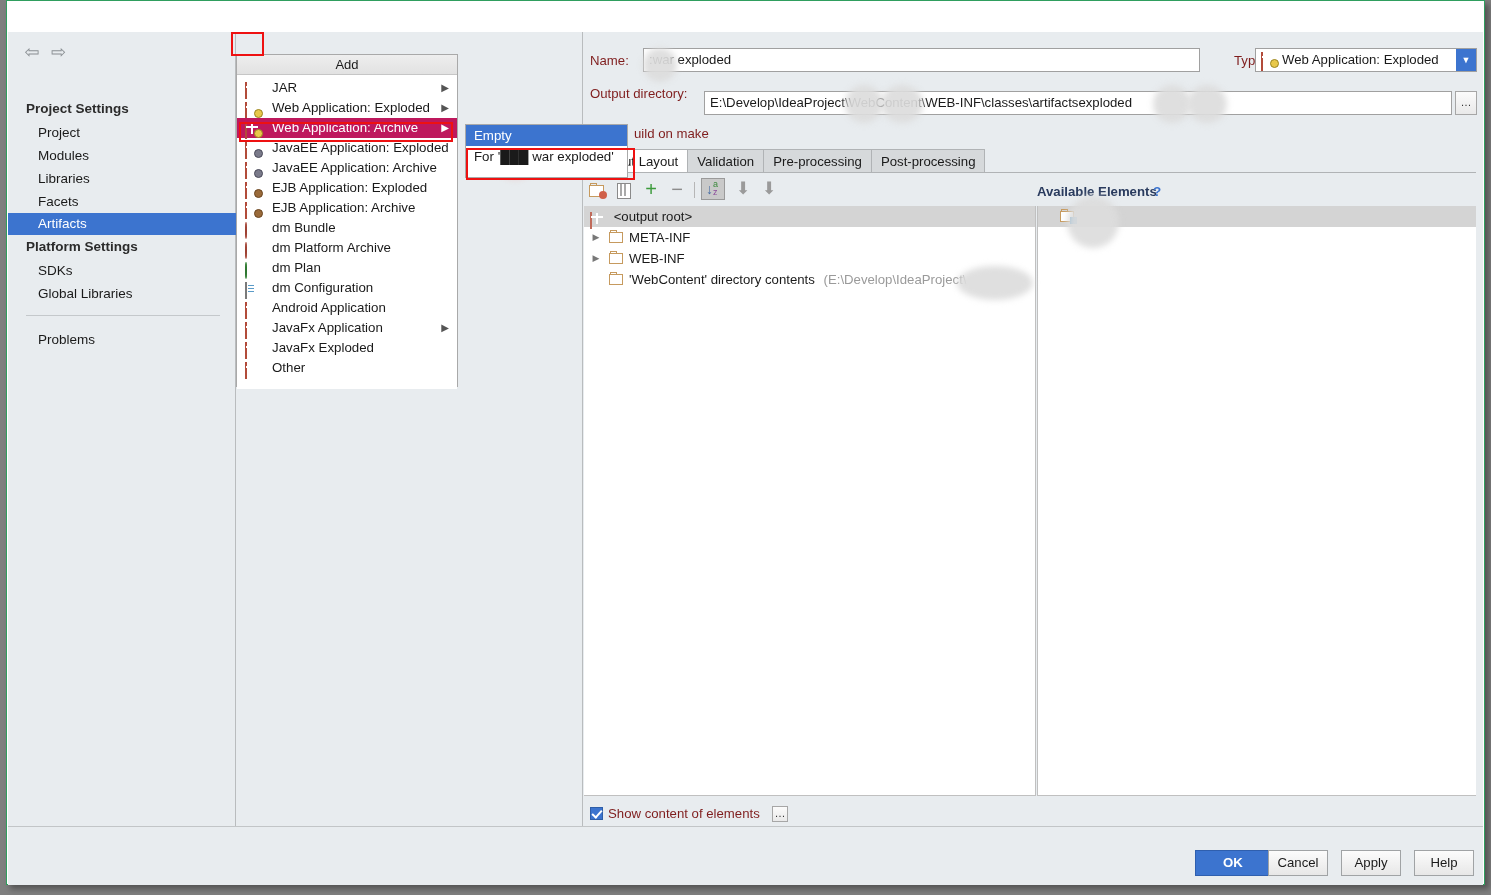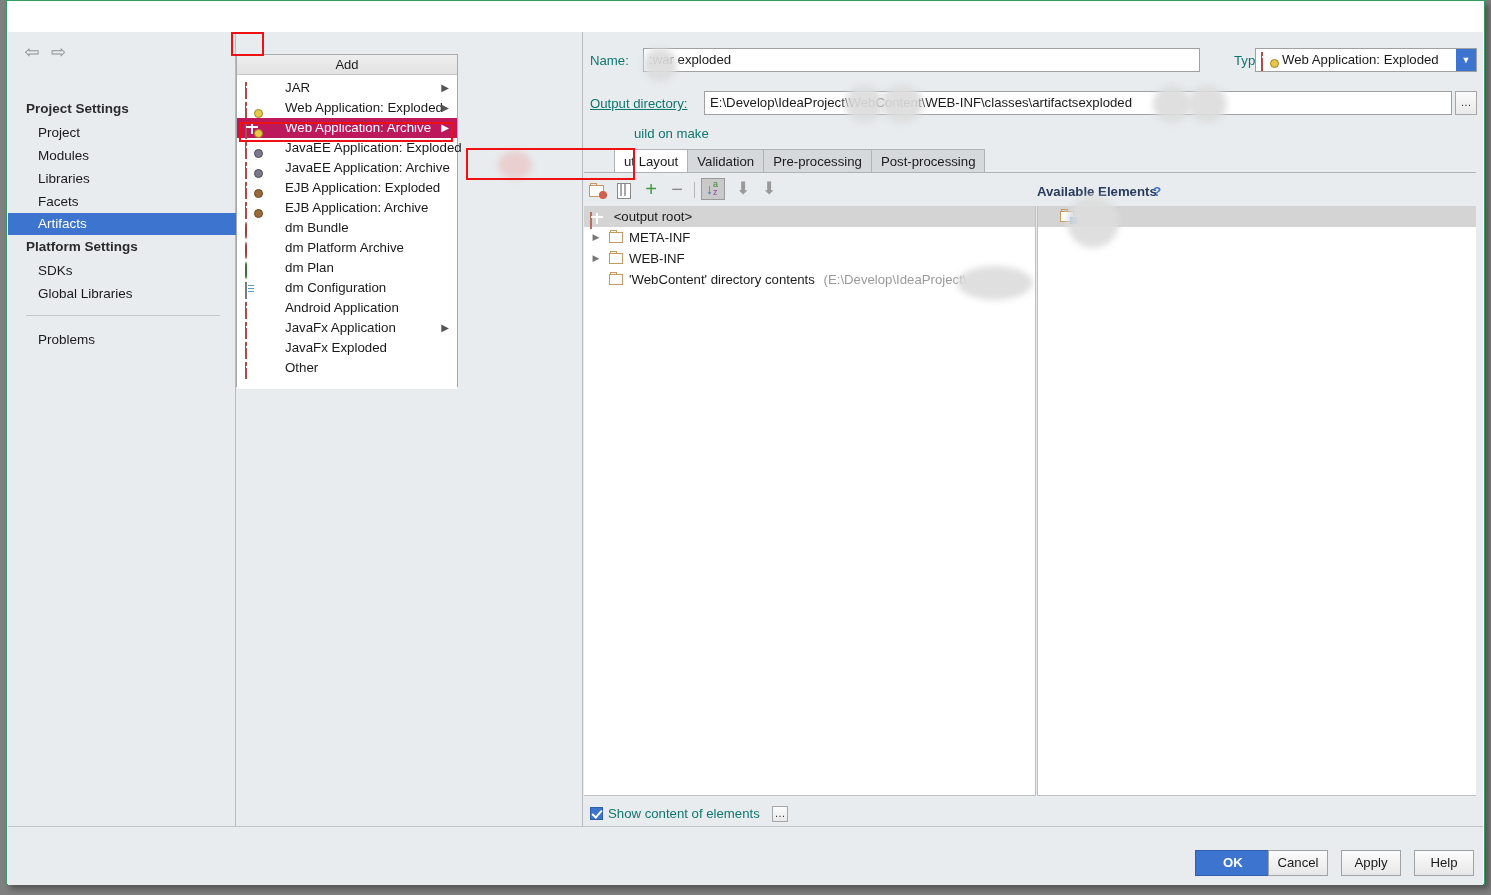--- a/index.html
+++ b/index.html
@@ -119,21 +119,21 @@
     height: 19px; line-height: 19px;
     text-align: center;
     font-size: 13px; color: #1a1a1a;
     background: linear-gradient(#eeeeee, #e2e2e2);
     border-bottom: 1px solid #c6c6c6;
   }
   .menu-list { padding-top: 3px; background: #ffffff; height: 311px; }
   .menu-item {
     position: relative;
     height: 20px; line-height: 20px;
-    padding-left: 48px;
+    padding-left: 35px;
     font-size: 13.3px; color: #1a1a1a;
     cursor: pointer;
     white-space: nowrap;
   }
   .menu-item.selected { background: #be185d; color: #ffffff; }
   .menu-item .mi-icon {
     position: absolute; left: 8px; top: 3px;
     width: 15px; height: 14px;
   }
   .menu-item .mi-arrow {
@@ -217,21 +217,21 @@
   }
   .inner {
     position: absolute;
     left: 346px; top: 0;
     right: 0; bottom: 0;
     background: #e8ecef;
     border-left: 1px solid #b9bcbe;
   }
   .lbl {
     position: absolute;
-    font-size: 13.2px; color: #0f766e;
+    font-size: 13.2px; color: #7f1d1d;
   }
   .textfield {
     position: absolute;
     background: #ffffff;
     border: 1px solid #a0a0a0;
     box-sizing: border-box;
     font-size: 13.2px; color: #1a1a1a;
     padding-left: 5px;
     line-height: 22px;
     height: 24px;
@@ -476,21 +476,21 @@
 
     <div class="lbl" style="left:1208px; top:52px;margin-left:19px;">Type:</div>
     <div class="combo" style="left:1248px; top:47px; width:222px;">
       <span class="combo-icon">
         <span class="ico-gift"><span class="ico-badge" style="background:#e8c84a;border-color:#9a8420;"></span></span>
       </span>
       <span class="combo-text">Web Application: Exploded</span>
       <span class="combo-arrow">▼</span>
     </div>
 
-    <div class="lbl" style="left:583px; top:95px;text-decoration:underline;">Output directory:</div>
+    <div class="lbl" style="left:583px; top:85px;">Output directory:</div>
     <div class="textfield" style="left:697px; top:90px; width:748px;">
       <span>E:\Develop\IdeaProject</span><span>\WebContent\WEB-INF\classes\artifacts</span><span>exploded</span>
     </div>
     <div class="blur" style="left:838px; top:84px; width:38px; height:38px;"></div>
     <div class="blur" style="left:874px; top:84px; width:42px; height:38px;"></div>
     <div class="blur" style="left:1146px; top:84px; width:38px; height:38px;"></div>
     <div class="blur" style="left:1180px; top:84px; width:40px; height:38px;"></div>
     <div class="ellipsis-btn" style="left:1448px; top:90px;">…</div>
 
     <div class="lbl" style="left:627px; top:125px;">uild on make</div>
@@ -643,20 +643,26 @@
 
         <div class="menu-item">
           <span class="mi-icon"><span class="ico-gift"></span></span>
           <span>Other</span>
         </div>
 
       </div>
     </div>
     <div class="redbox" style="left:232px; top:121px; width:214px; height:20px;"></div>
 
+    <div class="submenu">
+      <div class="submenu-item selected">Empty</div>
+      <div class="submenu-item">
+        <span>For '███ war exploded'</span>
+      </div>
+    </div>
     <div class="blur blur-pink" style="left:491px; top:150px; width:34px; height:28px;"></div>
     <div class="redbox" style="left:459px; top:147px; width:169px; height:32px;"></div>
 
     <div class="chk" style="left:583px; top:806px;"></div>
     <div class="lbl" style="left:601px; top:805px;">Show content of elements</div>
     <div class="ellipsis-btn" style="left:765px; top:805px; width:16px; height:16px; line-height:12px;">…</div>
 
     <div class="bottom-bar"></div>
     <div class="btn primary" style="left:1188px; top:849px; width:76px;">OK</div>
     <div class="btn" style="left:1261px; top:849px; width:60px;">Cancel</div>

